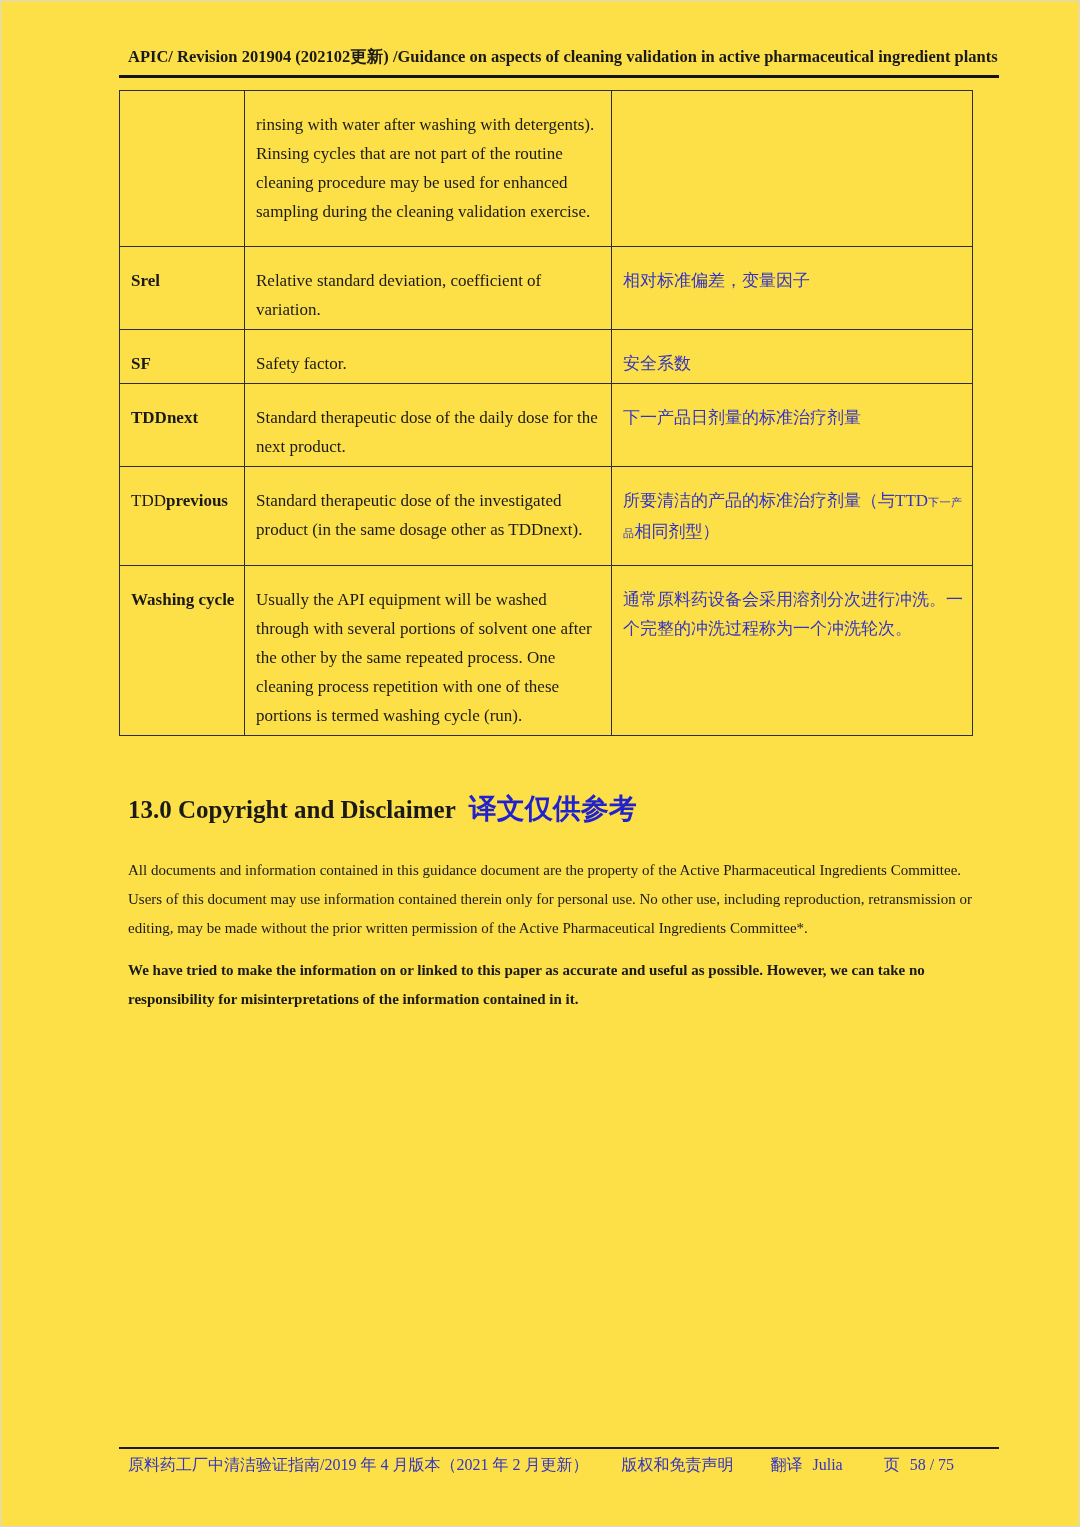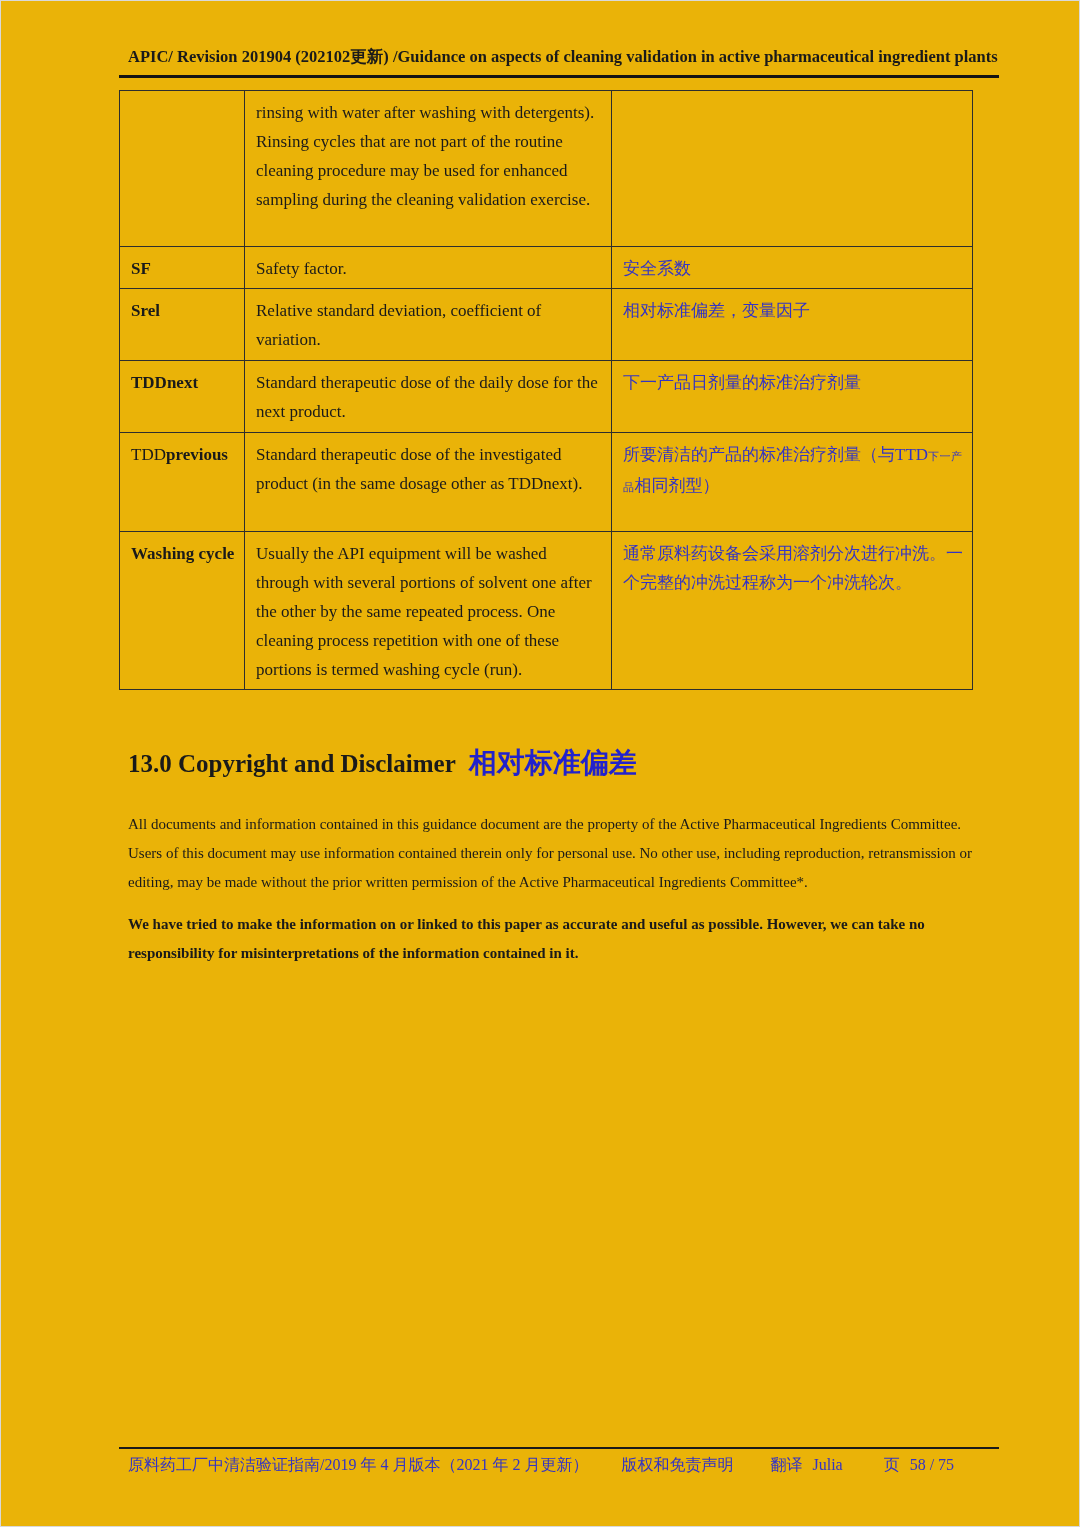--- a/index.html
+++ b/index.html
@@ -1,20 +1,20 @@
 <!DOCTYPE html>
 <html><head>
 <meta charset="utf-8">
 <style>
   html,body { margin:0; padding:0; background:#ffffff; }
   .page {
     position: relative;
     width: 1080px;
     height: 1527px;
-    background: #eab308;
+    background: #fde047;
     font-family: "Liberation Serif", "DejaVu Serif", serif;
     color: #1a1a1a;
     overflow: hidden;
     box-sizing: border-box;
     border: 1px solid #d9d9d9;
   }
   
   .doc-header { padding-top: 45px; }
   .doc-header-text {
     margin-left: 127px;
@@ -33,21 +33,21 @@
   
   table.terms {
     border-collapse: collapse;
     table-layout: fixed;
     width: 853px;
     margin: 12px 0 0 118px;
   }
   table.terms td {
     border: 1.6px solid #2e2e2e;
     vertical-align: top;
-    padding: 7px 9px 5px 11px;
+    padding: 19px 9px 5px 11px;
     font-size: 17px;
     line-height: 29px;
     overflow: hidden;
   }
   td.term-cell  { font-weight: bold; }
   td.cn-cell {
     font-size: 19px;
     line-height: 36px;
     padding-top: 6px;
     padding-left: 9px;
@@ -106,50 +106,50 @@
       <col style="width:125px">
       <col style="width:367px">
       <col style="width:361px">
     </colgroup>
     <tbody>
       <tr style="height:156px">
         <td class="term-cell"><span></span></td>
         <td class="def-cell"><span>rinsing with water after washing with detergents). Rinsing cycles that are not part of the routine cleaning procedure may be used for enhanced sampling during the cleaning validation exercise.</span></td>
         <td class="cn-cell" style="color: rgb(52, 52, 196);"><span></span></td>
       </tr>
+      <tr style="height:72px">
+        <td class="term-cell"><span>Srel</span></td>
+        <td class="def-cell"><span>Relative standard deviation, coefficient of variation.</span></td>
+        <td class="cn-cell" style="color: rgb(52, 52, 196);"><span>相对标准偏差，变量因子</span></td>
+      </tr>
       <tr style="height:41px">
         <td class="term-cell"><span>SF</span></td>
         <td class="def-cell"><span>Safety factor.</span></td>
         <td class="cn-cell" style="color: rgb(52, 52, 196);"><span>安全系数</span></td>
-      </tr>
-      <tr style="height:72px">
-        <td class="term-cell"><span>Srel</span></td>
-        <td class="def-cell"><span>Relative standard deviation, coefficient of variation.</span></td>
-        <td class="cn-cell" style="color: rgb(52, 52, 196);"><span>相对标准偏差，变量因子</span></td>
       </tr>
       <tr style="height:72px">
         <td class="term-cell"><span>TDDnext</span></td>
         <td class="def-cell"><span>Standard therapeutic dose of the daily dose for the next product.</span></td>
         <td class="cn-cell" style="color: rgb(52, 52, 196);"><span>下一产品日剂量的标准治疗剂量</span></td>
       </tr>
       <tr style="height:99px">
         <td class="term-cell"><span class="b">TDD</span><span style="font-weight:bold">previous</span></td>
         <td class="def-cell"><span>Standard therapeutic dose of the investigated product (in the same dosage other as </span><span class="b">TDDnext</span><span>).</span></td>
         <td class="cn-cell" style="color: rgb(52, 52, 196);"><span>所要清洁的产品的标准治疗剂量（与TTD</span><span class="cn-sub">下一产品</span><span>相同剂型）</span></td>
       </tr>
       <tr style="height:157px">
         <td class="term-cell"><span>Washing cycle</span></td>
         <td class="def-cell"><span>Usually the API equipment will be washed through with several portions of solvent one after the other by the same repeated process. One cleaning process repetition with one of these portions is termed washing cycle (run).</span></td>
         <td class="cn-cell" style="color: rgb(52, 52, 196);"><span>通常原料药设备会采用溶剂分次进行冲洗。一个完整的冲洗过程称为一个冲洗轮次。</span></td>
       </tr>
     </tbody>
   </table>
 
   <div class="section-heading">
-    <span class="en-part">13.0 Copyright and Disclaimer</span><span class="cn-part" style="color: rgb(34, 34, 204);">相对标准偏差</span>
+    <span class="en-part">13.0 Copyright and Disclaimer</span><span class="cn-part" style="color: rgb(34, 34, 204);">译文仅供参考</span>
   </div>
 
   <div class="para">All documents and information contained in this guidance document are the property of the Active Pharmaceutical Ingredients Committee. Users of this document may use information contained therein only for personal use. No other use, including reproduction, retransmission or editing, may be made without the prior written permission of the Active Pharmaceutical Ingredients Committee*.</div>
 
   <div class="para bold-para">We have tried to make the information on or linked to this paper as accurate and useful as possible. However, we can take no responsibility for misinterpretations of the information contained in it.</div>
 
 
   <div class="doc-footer" style="color: rgb(52, 52, 196);">
     <span>原料药工厂中清洁验证指南/2019 年 4 月版本（2021 年 2 月更新）</span>
     <span class="f-gap1">版权和免责声明</span>

